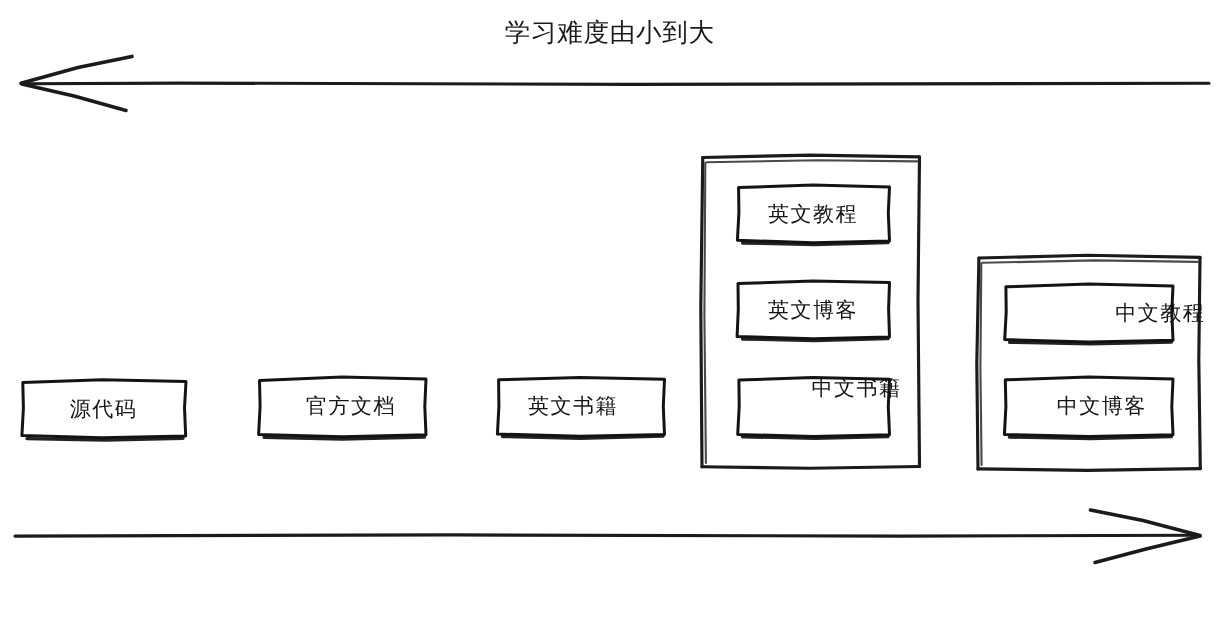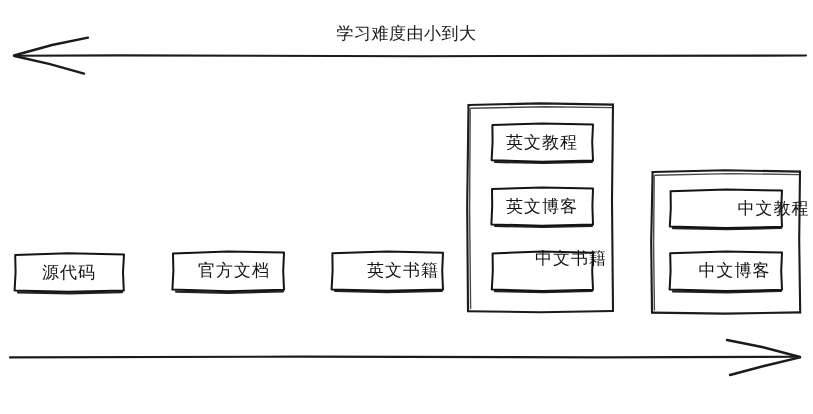--- a/index.html
+++ b/index.html
@@ -18,21 +18,20 @@
     overflow: hidden;
   }
   .axis-label {
     position: absolute;
     font-size: 17px;
     line-height: 20px;
     color: #1a1a1a;
     letter-spacing: 0.5px;
     white-space: nowrap;
     text-align: center;
-    margin-top: 12px;
   }
   #label-top {
     left: 0;
     right: 0;
     top: 12px;
   }
   #label-bottom {
     left: 0;
     right: 0;
     top: 378px;
@@ -47,21 +46,21 @@
   }
   .node-box {
     position: absolute;
     box-sizing: border-box;
     background: #ffffff;
     display: flex;
     align-items: center;
     justify-content: center;
   }
   .node-label {
-    font-size: 17px;
+    font-size: 14px;
     line-height: 17px;
     color: #141414;
     letter-spacing: 1px;
     white-space: nowrap;
     position: relative;
     z-index: 2;
   }
   .group-box {
     position: absolute;
     box-sizing: border-box;
@@ -140,21 +139,21 @@
   <div class="group-box" id="group-chinese" style="left:651px;top:170px;width:149px;height:143px;background:transparent;"></div>
 
   <div class="node-box" style="left:14px;top:253px;width:110px;height:38px;background:transparent;">
     <span class="node-label">源代码</span>
   </div>
 
   <div class="node-box" style="left:172px;top:251px;width:124px;height:39px;background:transparent;">
     <span class="node-label">官方文档</span>
   </div>
 
-  <div class="node-box" style="left:341px;top:251px;width:124px;height:39px;background:transparent;">
+  <div class="node-box" style="left:320px;top:251px;width:124px;height:39px;background:transparent;">
     <span class="node-label">英文书籍</span>
   </div>
 
   <div class="node-box" style="left:491px;top:123px;width:102px;height:38px;background:transparent;">
     <span class="node-label">英文教程</span>
   </div>
 
   <div class="node-box" style="left:491px;top:187px;width:102px;height:38px;background:transparent;">
     <span class="node-label">英文博客</span>
   </div>

